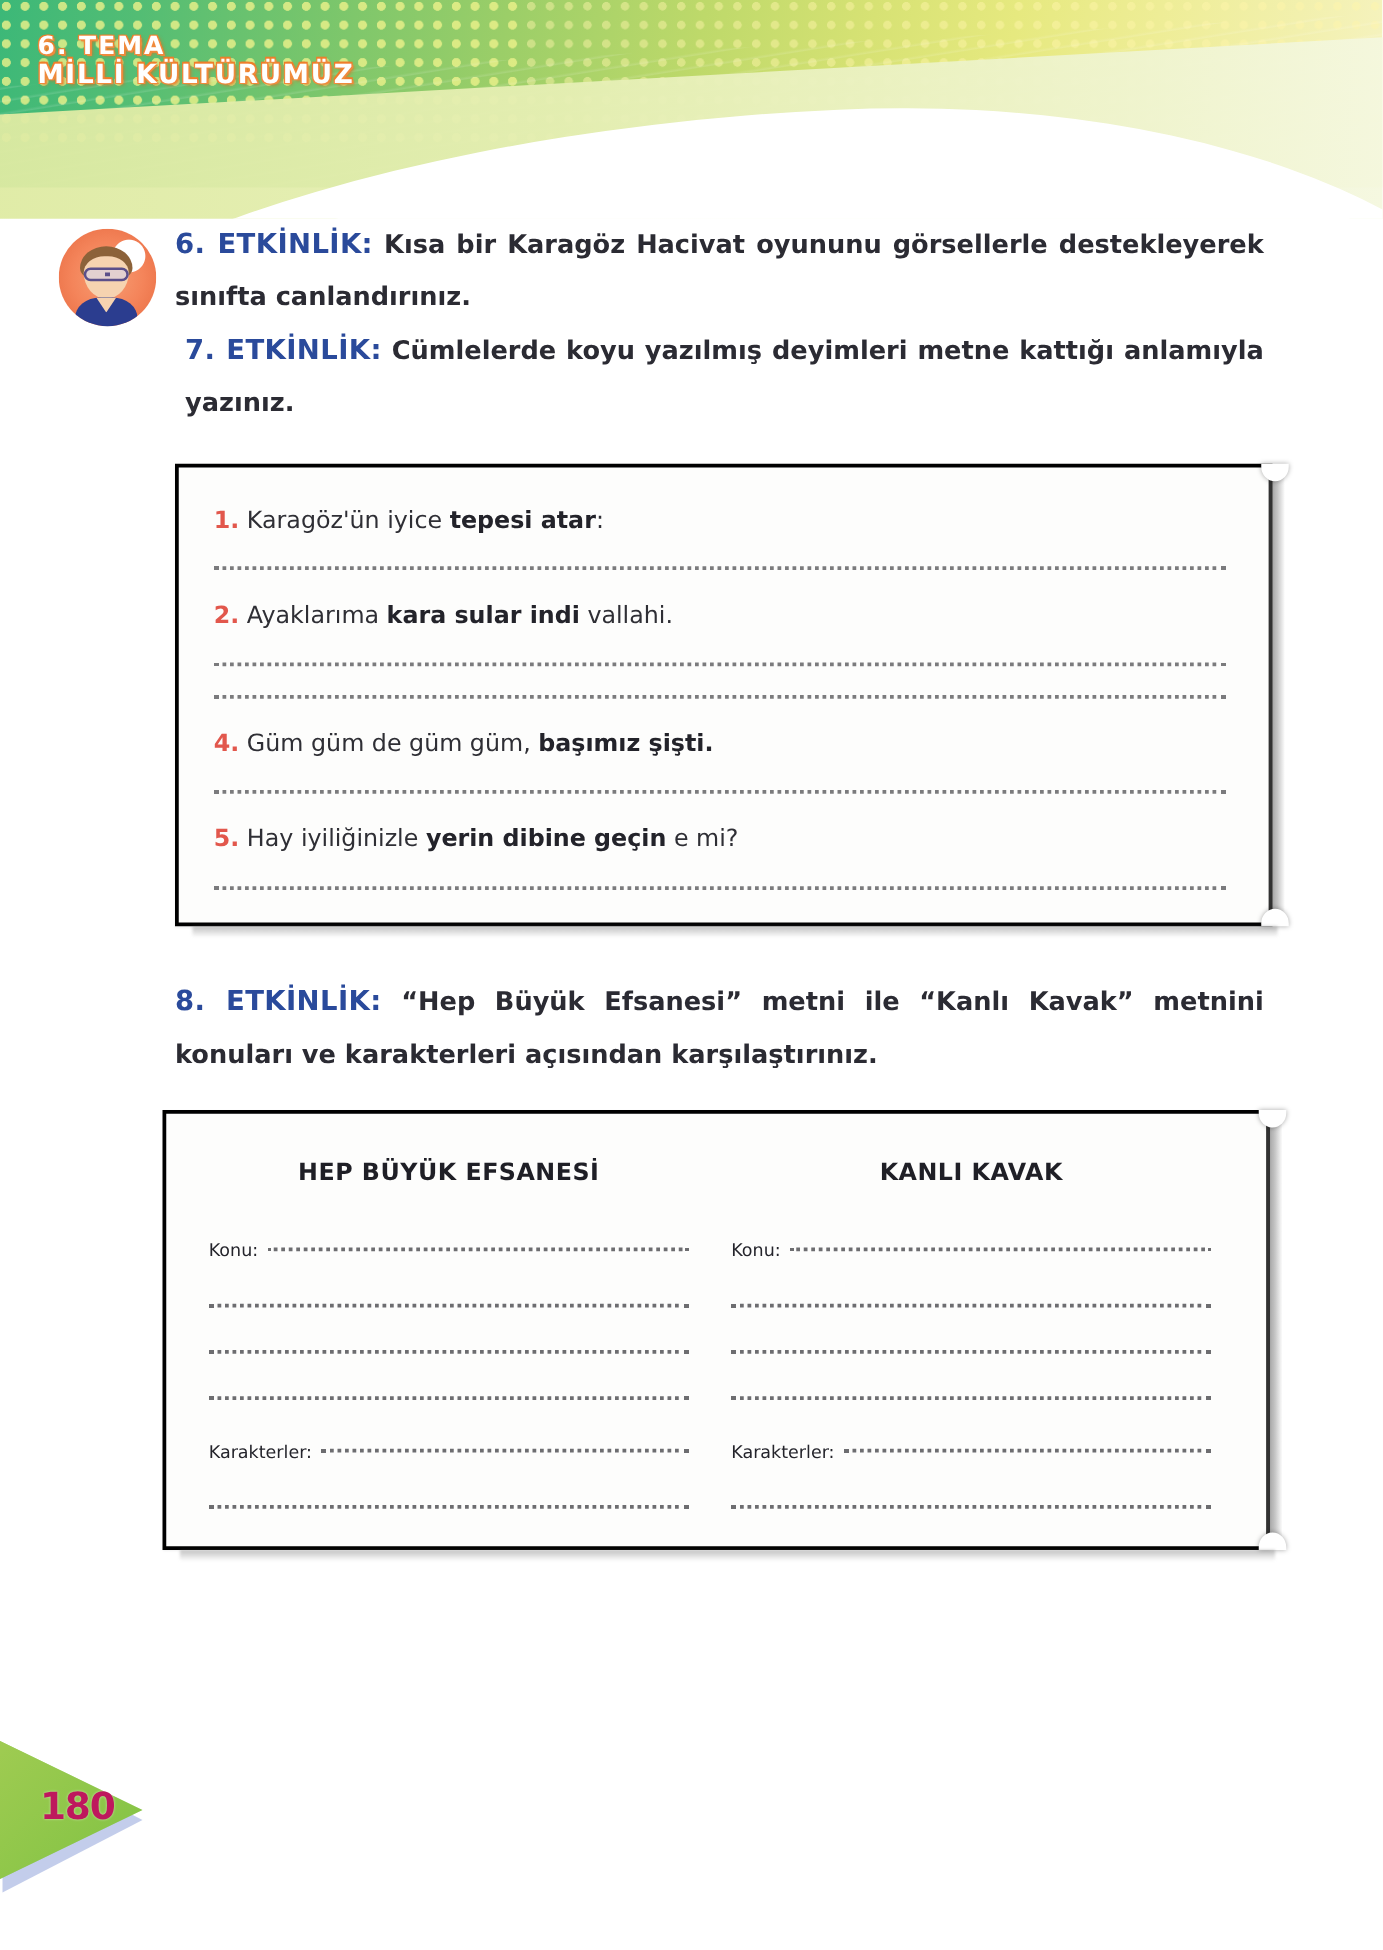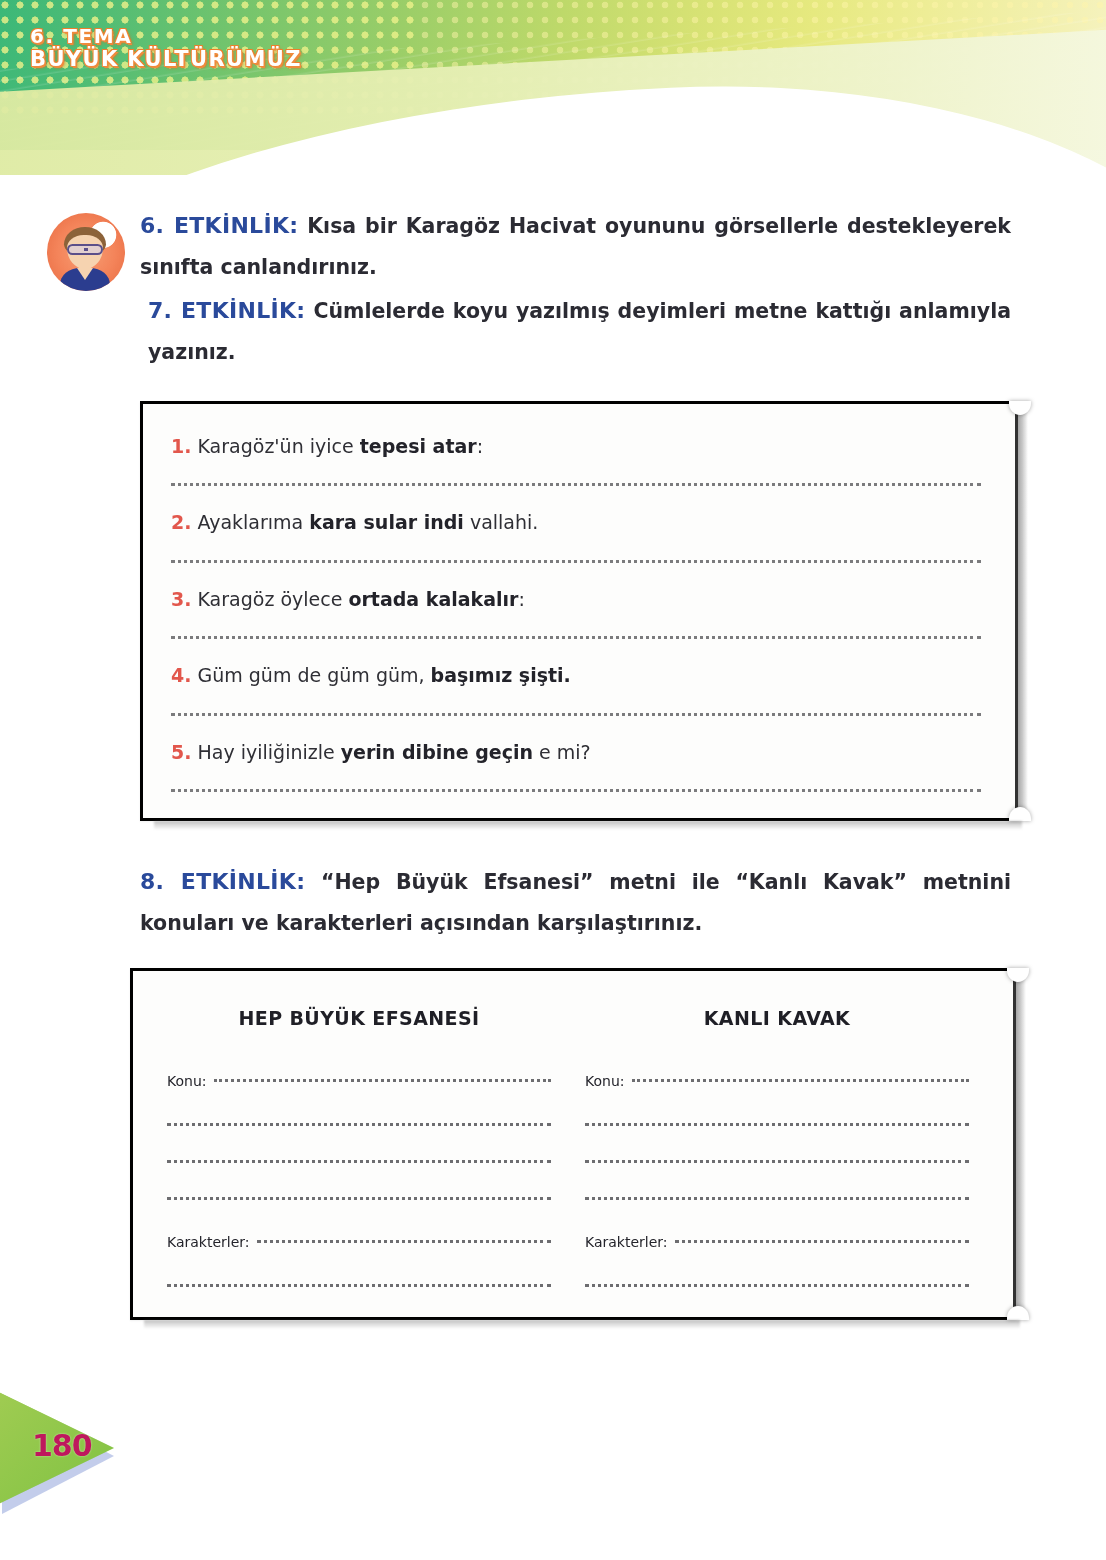--- a/index.html
+++ b/index.html
@@ -182,21 +182,20 @@
     clip-path: polygon(0 0, 100% 0, 50% 100%);
   }
 
   .act-para {
     font-family: "DejaVu Sans", sans-serif;
     font-size: 20.5px;
     font-weight: bold;
     color: #2b2b33;
     line-height: 1.95;
     letter-spacing: 0.0px;
-    margin-top: 30px;
   }
   .act-label {
     color: #2a4a9b;
     font-weight: bold;
     font-size: 22px;
     letter-spacing: 0.3px;
   }
   .act-para.just { text-align: justify; }
 
   
@@ -346,21 +345,21 @@
   <div class="banner-base"></div>
   <div class="banner-dots"></div>
   <div class="banner-dots2"></div>
   <div class="banner-streaks"></div>
   <div class="banner-wave-lower"></div>
   <div class="banner-cut"></div>
   <div class="banner-cut2"></div>
 
   <div class="banner-title">
     <div class="line1">6. TEMA</div>
-    <div class="line2">BÜYÜK KÜLTÜRÜMÜZ</div>
+    <div class="line2">MİLLİ KÜLTÜRÜMÜZ</div>
   </div>
 </div>
 
 <div class="content">
 
   <div class="activity-block">
 
     <div class="avatar">
       <div class="hair"></div>
       <div class="face"></div>
@@ -394,23 +393,20 @@
         </div>
 
         <div class="ex-item">
           <div class="ex-text">
             <span class="ex-num">2.</span><span> Ayaklarıma </span><b>kara sular indi</b><span> vallahi.</span>
           </div>
           <div class="dots-line"></div>
         </div>
 
         <div class="ex-item">
-          <div class="ex-text">
-            <span class="ex-num">3.</span><span> Karagöz öylece </span><b>ortada kalakalır</b><span>:</span>
-          </div>
           <div class="dots-line"></div>
         </div>
 
         <div class="ex-item">
           <div class="ex-text">
             <span class="ex-num">4.</span><span> Güm güm de güm güm, </span><b>başımız şişti.</b><span></span>
           </div>
           <div class="dots-line"></div>
         </div>
 

